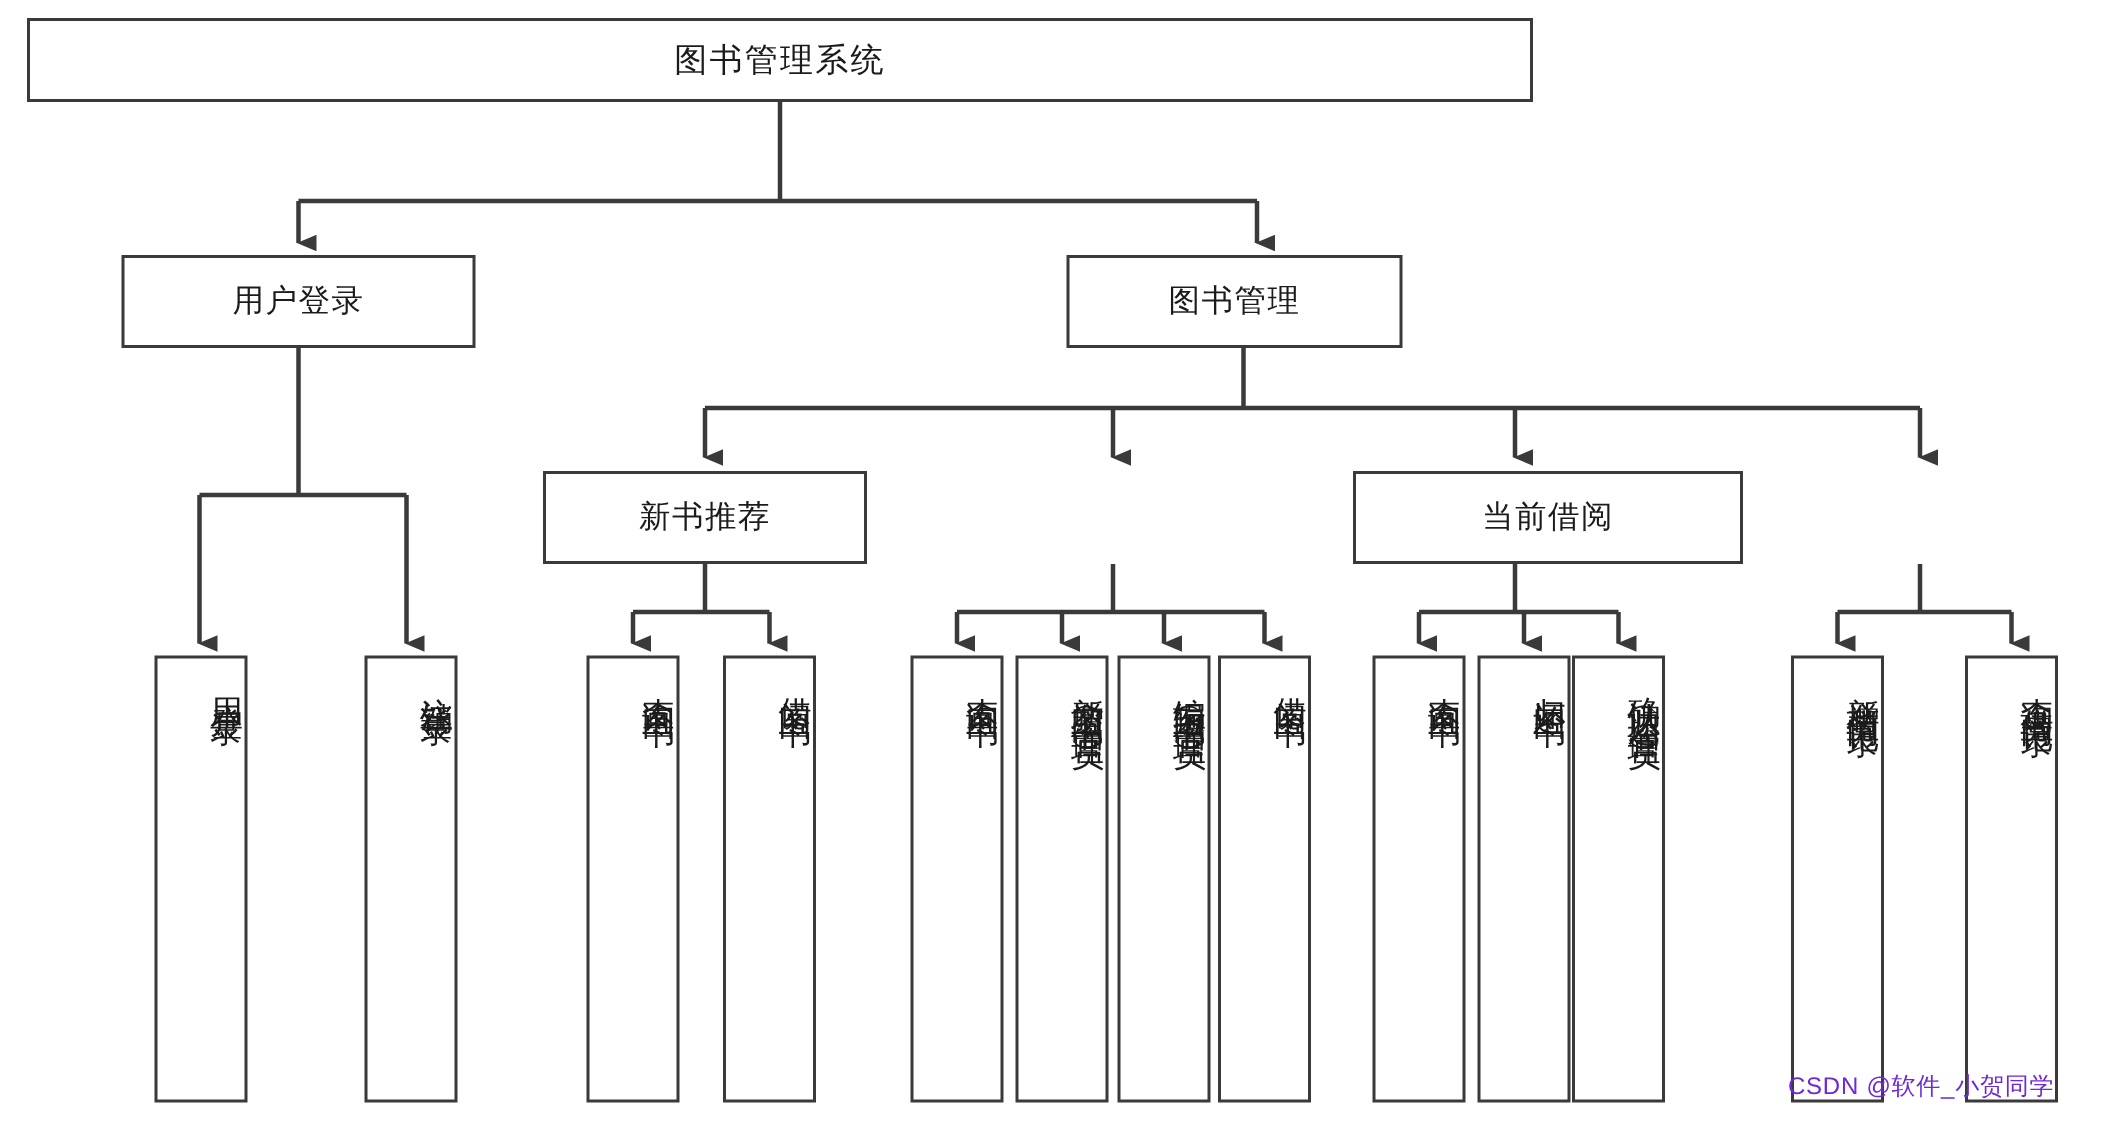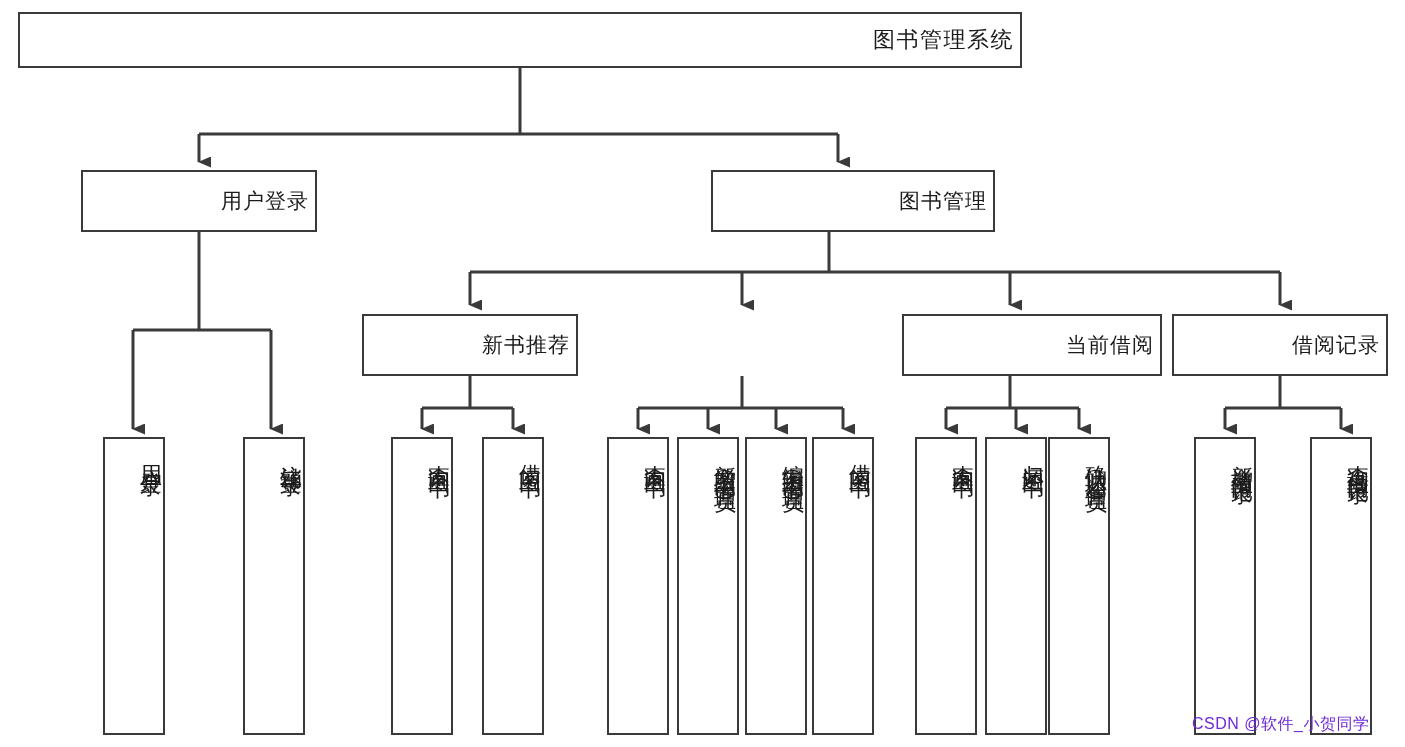--- a/index.html
+++ b/index.html
@@ -33,21 +33,20 @@
     display:flex;
     align-items:center;
     justify-content:center;
     color:#1b1b1b;
   }
   .node.horizontal{
     font-size:21px;
     letter-spacing:1px;
     line-height:1.2;
     padding:0 6px;
-    justify-content:flex-end;
   }
   .node.root{
     font-size:22px;
     letter-spacing:1.5px;
   }
   .node.vertical{
     writing-mode:vertical-rl;
     text-orientation:upright;
     font-size:22px;
     letter-spacing:4px;
@@ -129,36 +128,33 @@
   </svg>
 
   <div class="node horizontal root" style="left:18px; top:12px; width:1004px; height:56px;">
     <span>图书管理系统</span>
   </div>
 
   <div class="node horizontal" style="left:81px; top:170px; width:236px; height:62px;">
     <span>用户登录</span>
   </div>
 
-  <div class="node horizontal" style="left:711px; top:170px; width:284px; height:62px;">
+  <div class="node horizontal" style="left:711px; top:170px; width:224px; height:62px;">
     <span>图书管理</span>
   </div>
 
   <div class="node horizontal" style="left:362px; top:314px; width:216px; height:62px;">
     <span>新书推荐</span>
   </div>
 
 
   <div class="node horizontal" style="left:902px; top:314px; width:260px; height:62px;">
     <span>当前借阅</span>
   </div>
 
-  <div class="node horizontal" style="left:1172px; top:314px; width:216px; height:62px;">
-    <span>借阅记录</span>
-  </div>
 
   <div class="node vertical" style="left:103px; top:437px; width:62px; height:298px;">
     <span class="vlabel">用户登录</span>
   </div>
   <div class="node vertical" style="left:243px; top:437px; width:62px; height:298px;">
     <span class="vlabel">注销登录</span>
   </div>
 
   <div class="node vertical" style="left:391px; top:437px; width:62px; height:298px;">
     <span class="vlabel">查询图书</span>

